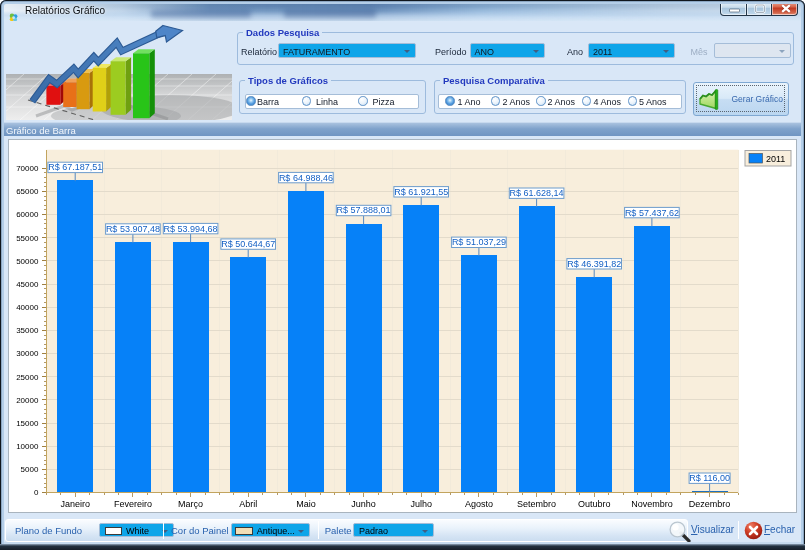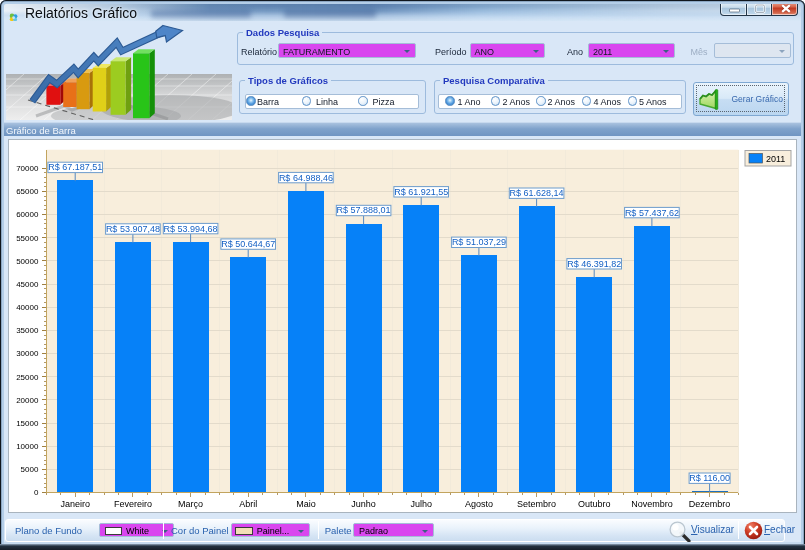--- a/index.html
+++ b/index.html
@@ -3,47 +3,47 @@
 <style>
 * { margin:0; padding:0; box-sizing:border-box; }
 html,body { width:805px; height:550px; overflow:hidden; font-family:"Liberation Sans",sans-serif; }
 #win { position:absolute; left:0; top:0; width:805px; height:550px; background:#C6DAEE; border-radius:6px 6px 0 0; }
 #titlebar { position:absolute; left:1px; top:1px; width:803px; height:20px; border-radius:5px 5px 0 0;
   background:linear-gradient(180deg,#7396BA 0%,#7FA3C8 28%,#A2C2E2 55%,#C6DCF2 82%,#D5E6F6 100%); }
 #titlebar .glow { position:absolute; left:0; top:0; width:100%; height:100%; border-radius:5px 5px 0 0;
   background:linear-gradient(90deg,rgba(255,255,255,0.85) 0%,rgba(255,255,255,0.4) 15%,rgba(45,85,140,0.33) 26%,rgba(35,75,135,0.38) 46%,rgba(150,185,220,0.15) 60%,rgba(255,255,255,0.4) 84%,rgba(255,255,255,0.55) 100%);
   -webkit-mask-image:linear-gradient(180deg,rgba(0,0,0,1) 0%,rgba(0,0,0,0.95) 50%,rgba(0,0,0,0.4) 72%,rgba(0,0,0,0.15) 100%); }
 .smudge { position:absolute; top:8.5px; height:8px; background:rgba(25,60,120,0.32); filter:blur(2.5px); border-radius:2px; }
-#title { position:absolute; left:24px; top:4px; font-size:14px; color:#0A0E12; text-shadow:0 0 3px rgba(255,255,255,0.9); }
+#title { position:absolute; left:24px; top:4px; font-size:10px; color:#0A0E12; text-shadow:0 0 3px rgba(255,255,255,0.9); }
 #icon { position:absolute; left:8px; top:6.5px; }
 #btns { position:absolute; left:719px; top:0px; width:79px; height:16px; }
 .wbtn { position:absolute; top:0; height:15px; border:1px solid #243648; border-top:none; box-shadow:inset 0 0 0 1px rgba(255,255,255,0.55); }
 #bmin { left:0; width:27px; border-radius:0 0 0 4px; background:linear-gradient(180deg,#F0F7FC 0%,#C8DCEC 45%,#A9C6DE 52%,#C2D9EC 100%); }
 #bmax { left:26px; width:26px; background:linear-gradient(180deg,#F0F7FC 0%,#C8DCEC 45%,#A9C6DE 52%,#C2D9EC 100%); }
 #bclose { left:51px; width:27px; border-radius:0 0 4px 0; background:linear-gradient(180deg,#F0B0A0 0%,#D96A50 40%,#C33A22 52%,#D4674C 85%,#E8937C 100%); }
 #content { position:absolute; left:4px; top:21px; width:797px; height:521px; background:#D9E7F7; }
 #artbox { position:absolute; left:2px; top:3px; width:226px; height:96px; }
 fieldset { position:absolute; border:1px solid #9DBBDD; border-radius:3px; }
 fieldset legend { margin-left:5px; padding:0 3px; font-size:9.5px; font-weight:bold; color:#2239BE; }
 .lbl { position:absolute; font-size:9px; color:#1A2638; }
-.combo { position:absolute; height:15.5px; background:#d946ef; border:1px solid #A5BDD8; border-radius:2px; font-size:9px; color:#101820; padding:3.5px 0 0 4px; }
+.combo { position:absolute; height:15.5px; background:#0ea5e9; border:1px solid #A5BDD8; border-radius:2px; font-size:9px; color:#101820; padding:3.5px 0 0 4px; }
 .combo .arr { position:absolute; right:5px; top:6px; width:0; height:0; border-left:3px solid transparent; border-right:3px solid transparent; border-top:3.5px solid #3E5E84; }
 .radiobox { position:absolute; background:#FFFFFF; border:1px solid #A5BDD8; border-radius:2px; }
 .radio { position:absolute; width:9.5px; height:9.5px; border-radius:50%; border:1px solid #5E92C8; background:radial-gradient(circle at 35% 30%,#FFFFFF 0%,#EAF3FB 55%,#BDD7EE 100%); }
 .radio.sel { background:radial-gradient(circle at 50% 42%,#EAF6FE 0%,#8FC5F0 30%,#4490D8 65%,#6FA8DC 88%,#A8CCEC 100%); border-color:#4E86C0; }
 .rlbl { position:absolute; font-size:9px; color:#131B28; }
 #gbtn { position:absolute; left:688.5px; top:60.5px; width:96px; height:34px; border:1px solid #7FA8D2; border-radius:3px;
   background:linear-gradient(180deg,#EAF4FC 0%,#D8E9F8 48%,#C6DDF3 52%,#BBD6F0 100%); }
 #gbtn .focus { position:absolute; left:2.5px; top:2.5px; width:89px; height:27px; border:1px dotted #5A6570; }
 #gbtn span { position:absolute; left:38px; top:11.5px; font-size:8.5px; color:#3A6AAE; }
 #caption { position:absolute; left:0px; top:100.8px; width:797px; height:14.2px;
   background:linear-gradient(180deg,#A9C2DF 0%,#7FA2CB 45%,#7095C2 100%); border-top:1px solid #C7D9EE; }
 #caption span { position:absolute; left:2px; top:2px; font-size:9.5px; color:#F2F7FD; }
 #chartpanel { position:absolute; left:4px; top:118px; width:789px; height:374px; background:#FFFFFF; border:1px solid #A9B4BE; }
-#statusbar { position:absolute; left:1px; top:498px; width:780px; height:22.5px; border:1px solid #FFFFFF; border-radius:3px;
+#statusbar { position:absolute; left:1px; top:498px; width:683px; height:22.5px; border:1px solid #FFFFFF; border-radius:3px;
   background:linear-gradient(180deg,#FAFCFF 0%,#E9F2FB 40%,#D5E4F4 75%,#CBDDF0 100%); }
 .sblbl { position:absolute; top:4.5px; font-size:9.5px; color:#2A62AE; }
 .sbsep { position:absolute; top:1px; width:1px; height:18px; background:#8FAFD2; border-right:1px solid #FFFFFF; }
 .swatch { position:absolute; top:3.2px; width:17.5px; height:8px; border:1.2px solid #3A3A3A; }
 .sbtext { position:absolute; top:1.5px; font-size:9px; color:#000000; }
 #botborder { position:absolute; left:0; top:543.5px; width:805px; height:6.5px; z-index:6; background:linear-gradient(180deg,#8FA3B8 0%,#22303F 35%,#161E28 100%); }
 #winborder { position:absolute; left:0; top:0; width:805px; height:550px; border-radius:6px 6px 0 0; pointer-events:none; z-index:5;
   box-shadow:inset 0 0 0 1px #10161D, inset 0 0 0 2px #8BA6C2, inset 0 0 0 4px #B4CEE8; }
 svg text { font-family:"Liberation Sans",sans-serif; }
 </style></head>
@@ -431,21 +431,21 @@
       <div class="sblbl" style="left:9px;">Plano de Fundo</div>
       <div class="combo" style="left:93px; top:3.1px; width:75px; height:14.4px;">
           <div class="swatch" style="left:4.5px;background:#FFFFFF;"></div>
           <span class="sbtext" style="left:26px;">White</span>
           <div class="arr" style="top:5.5px;"></div>
         </div>
       <div class="sbsep" style="left:157px;"></div>
       <div class="sblbl" style="left:165px;">Cor do Painel</div>
       <div class="combo" style="left:224.7px; top:3.1px; width:79px; height:14.4px;">
           <div class="swatch" style="left:3.5px;background:#F2DEB6;"></div>
-          <span class="sbtext" style="left:25px;">Painel...</span>
+          <span class="sbtext" style="left:25px;">Antique...</span>
           <div class="arr" style="top:5.5px;"></div>
         </div>
       <div class="sbsep" style="left:311.7px;"></div>
       <div class="sblbl" style="left:318.7px;">Palete</div>
       <div class="combo" style="left:347px; top:3.1px; width:81px; height:14.4px;">
           <span class="sbtext" style="left:5px;">Padrao</span>
           <div class="arr" style="top:5.5px;"></div>
         </div>
       <svg width="28" height="22" style="position:absolute;left:660px;top:0px;" viewBox="0 0 28 22">
         <line x1="15" y1="13" x2="23" y2="21" stroke="#2A2A2A" stroke-width="3.2" stroke-linecap="round"></line>

